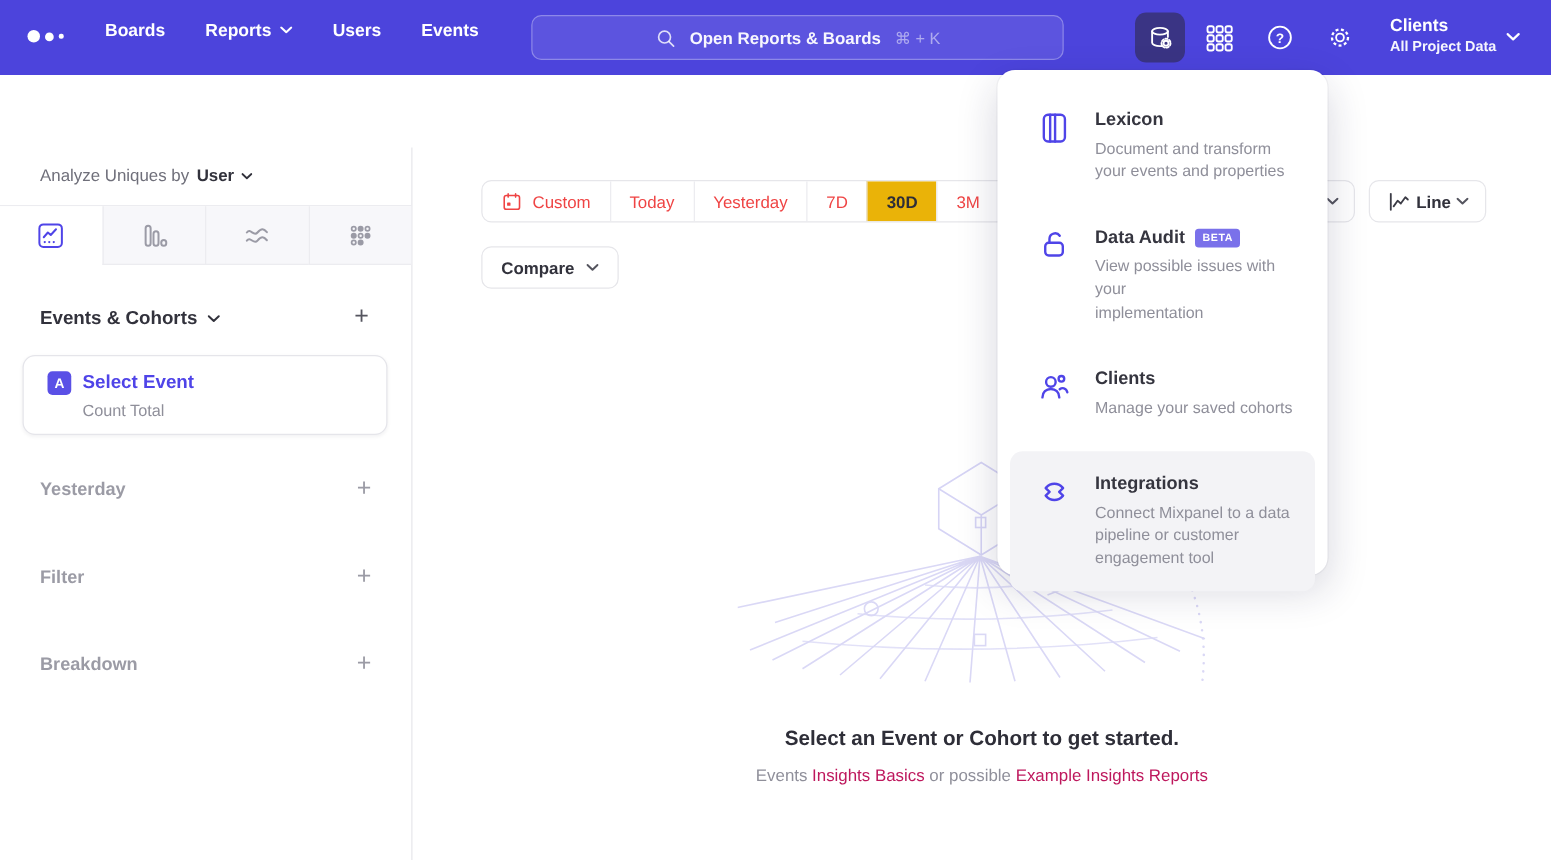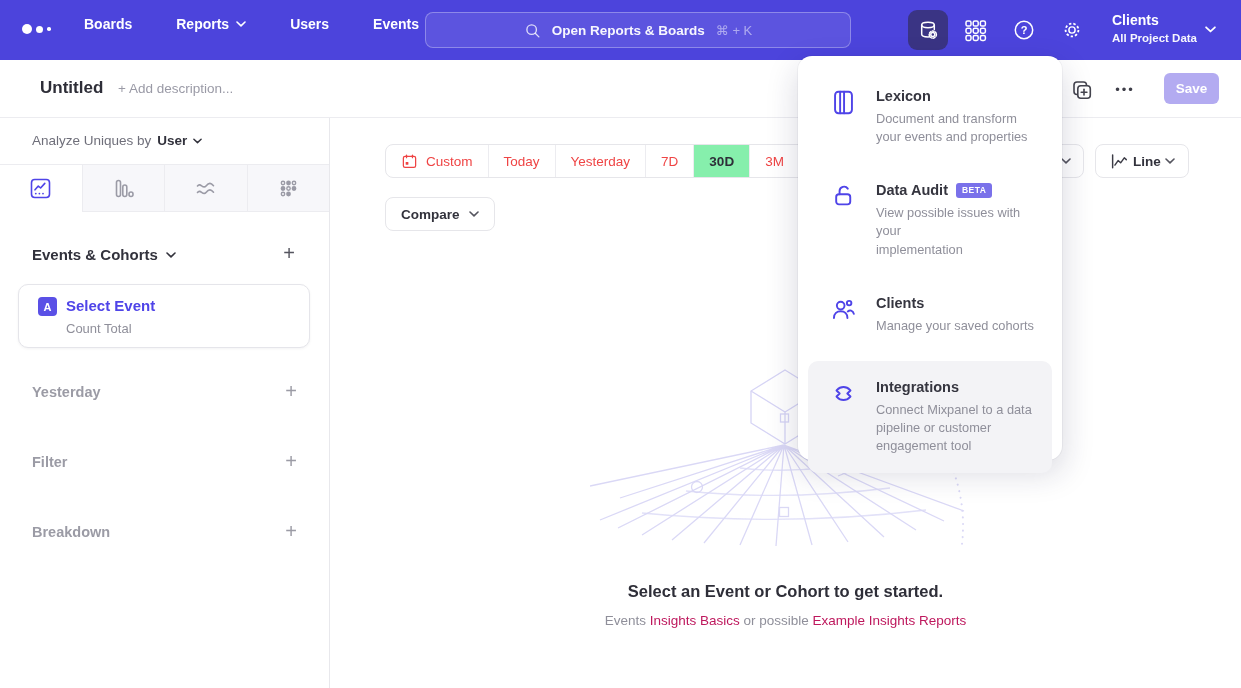--- a/index.html
+++ b/index.html
@@ -5,21 +5,21 @@
   * { margin:0; padding:0; box-sizing:border-box; }
   html,body { background:#fff; }
   body { font-family:"Liberation Sans", sans-serif; }
   .page { position:relative; width:1241px; height:688px; overflow:hidden; background:#fff; }
 
   
   .navbar { position:absolute; left:0; top:0; width:100%; height:60px; background:#4C44DC; z-index:10; }
   .logo { position:absolute; left:22px; top:24px; display:flex; align-items:center; gap:4px; }
   .logo i { display:block; border-radius:50%; background:#fff; }
   .logo i.d1{ width:10px; height:10px; } .logo i.d2{ width:7px; height:7px; } .logo i.d3{ width:3.5px; height:3.5px; }
-  .nav-links { position:absolute; left:84px; top:0; height:48px; display:flex; align-items:center; gap:44px; }
+  .nav-links { position:absolute; left:84px; top:0; height:48px; display:flex; align-items:center; gap:32px; }
   .nav-link { color:#fff; font-size:14px; font-weight:700; display:flex; align-items:center; gap:7px; cursor:pointer; }
   .caret { flex:none; }
   .searchbar { position:absolute; left:425px; top:12px; width:426px; height:36px; border:1px solid rgba(255,255,255,.3); background:rgba(255,255,255,.09); border-radius:8px; display:flex; align-items:center; justify-content:center; gap:11px; color:#fff; }
   .searchbar .ph { font-size:13.5px; font-weight:600; color:rgba(255,255,255,.95); }
   .searchbar .kbd { font-size:13px; color:rgba(255,255,255,.5); }
   .nav-iconbtn { position:absolute; display:flex; align-items:center; justify-content:center; color:#fff; cursor:pointer; }
   .db-btn { left:908px; top:10px; width:40px; height:40px; background:#3A3484; border-radius:9px; }
   .grid-btn { left:963px; top:18px; width:24px; height:24px; }
   .help-btn { left:1012px; top:18px; width:24px; height:24px; }
   .gear-btn { left:1060px; top:18px; width:24px; height:24px; }
@@ -53,21 +53,21 @@
   .event-sub { position:absolute; left:47px; top:36px; font-size:13px; color:#8f8f9a; }
   .side-section { position:absolute; left:32px; right:32px; display:flex; align-items:center; justify-content:space-between; color:#9b9ba5; cursor:pointer; }
   .side-section .lbl { font-size:14.5px; font-weight:600; }
   .side-section .plus { font-size:20px; }
   .sec-formulas { top:262px; } .sec-filter { top:332px; } .sec-breakdown { top:402px; }
 
   
   .ranges { position:absolute; left:385px; top:144px; height:34px; display:inline-flex; background:#fff; border:1px solid #e6e6ea; border-radius:8px; overflow:hidden; z-index:2; }
   .range { display:flex; align-items:center; gap:8px; padding:0 15px; font-size:13.5px; color:#ef4444; border-left:1px solid #ececf0; cursor:pointer; white-space:nowrap; }
   .range:first-child { border-left:none; }
-  .range.selected { background:#86efac; color:#2e2e38; font-weight:700; }
+  .range.selected { background:#eab308; color:#2e2e38; font-weight:700; }
   .compare-btn { position:absolute; left:385px; top:197px; height:34px; display:inline-flex; align-items:center; gap:9px; padding:0 15px; background:#fff; border:1px solid #e6e6ea; border-radius:8px; font-size:13.5px; font-weight:600; color:#32323c; cursor:pointer; z-index:2; }
   .compare-btn .caret, .line-btn .caret, .gran-btn .caret { color:#55555f; }
   .gran-btn { position:absolute; left:1008px; top:144px; width:76px; height:34px; background:#fff; border:1px solid #e6e6ea; border-radius:8px; display:flex; align-items:center; justify-content:flex-end; padding-right:12px; cursor:pointer; z-index:1; }
   .line-btn { position:absolute; left:1095px; top:144px; height:34px; display:inline-flex; align-items:center; gap:4px; padding:0 13px; background:#fff; border:1px solid #e6e6ea; border-radius:8px; font-size:13.5px; font-weight:600; color:#32323c; cursor:pointer; z-index:2; }
   .line-btn .ic { color:#3c3c46; }
 
   
   .wireframe { position:absolute; left:590px; top:358px; z-index:0; pointer-events:none; }
   .empty-title { position:absolute; left:330px; right:0; top:582px; text-align:center; font-size:16.5px; font-weight:700; color:#2e2e38; }
   .empty-sub { position:absolute; left:330px; right:0; top:613px; text-align:center; font-size:13.5px; color:#8f8f9a; }
@@ -157,36 +157,20 @@
     </div>
     <div class="account">
       <div class="org">Clients</div>
       <div class="proj">All Project Data</div>
     </div>
     <svg class="account-caret" width="11" height="7" viewBox="0 0 10 6">
         <path d="M1 1l4 3.8L9 1" fill="none" stroke="currentColor" stroke-width="1.6" stroke-linecap="round" stroke-linejoin="round"></path>
       </svg>
   </div>
 
-  <div class="header">
-    <div class="doc-title">Untitled</div>
-    <div class="doc-desc">+ Add description...</div>
-    <div class="copy-btn">
-      <svg width="24" height="24" viewBox="0 0 24 24" fill="none" stroke="#44444e" stroke-width="1.6" stroke-linecap="round">
-        <rect x="4" y="4" width="12.5" height="12.5" rx="3"></rect>
-        <rect x="7.8" y="7.8" width="12.5" height="12.5" rx="3" fill="#fff"></rect>
-        <line x1="14" y1="11.3" x2="14" y2="17"></line>
-          <line x1="11.2" y1="14.2" x2="16.9" y2="14.2"></line>
-      </svg>
-    </div>
-    <div class="more-btn">
-        <span>•••</span>
-      </div>
-    <button class="save-btn">Save</button>
-  </div>
 
   <div class="sidebar">
     <div class="analyze">
       <span>Analyze Uniques by</span>
       <b>User</b>
       <svg class="caret" width="9" height="6" viewBox="0 0 10 6">
           <path d="M1 1l4 3.8L9 1" fill="none" stroke="currentColor" stroke-width="1.6" stroke-linecap="round" stroke-linejoin="round"></path>
         </svg>
     </div>
     <div class="tabs">

